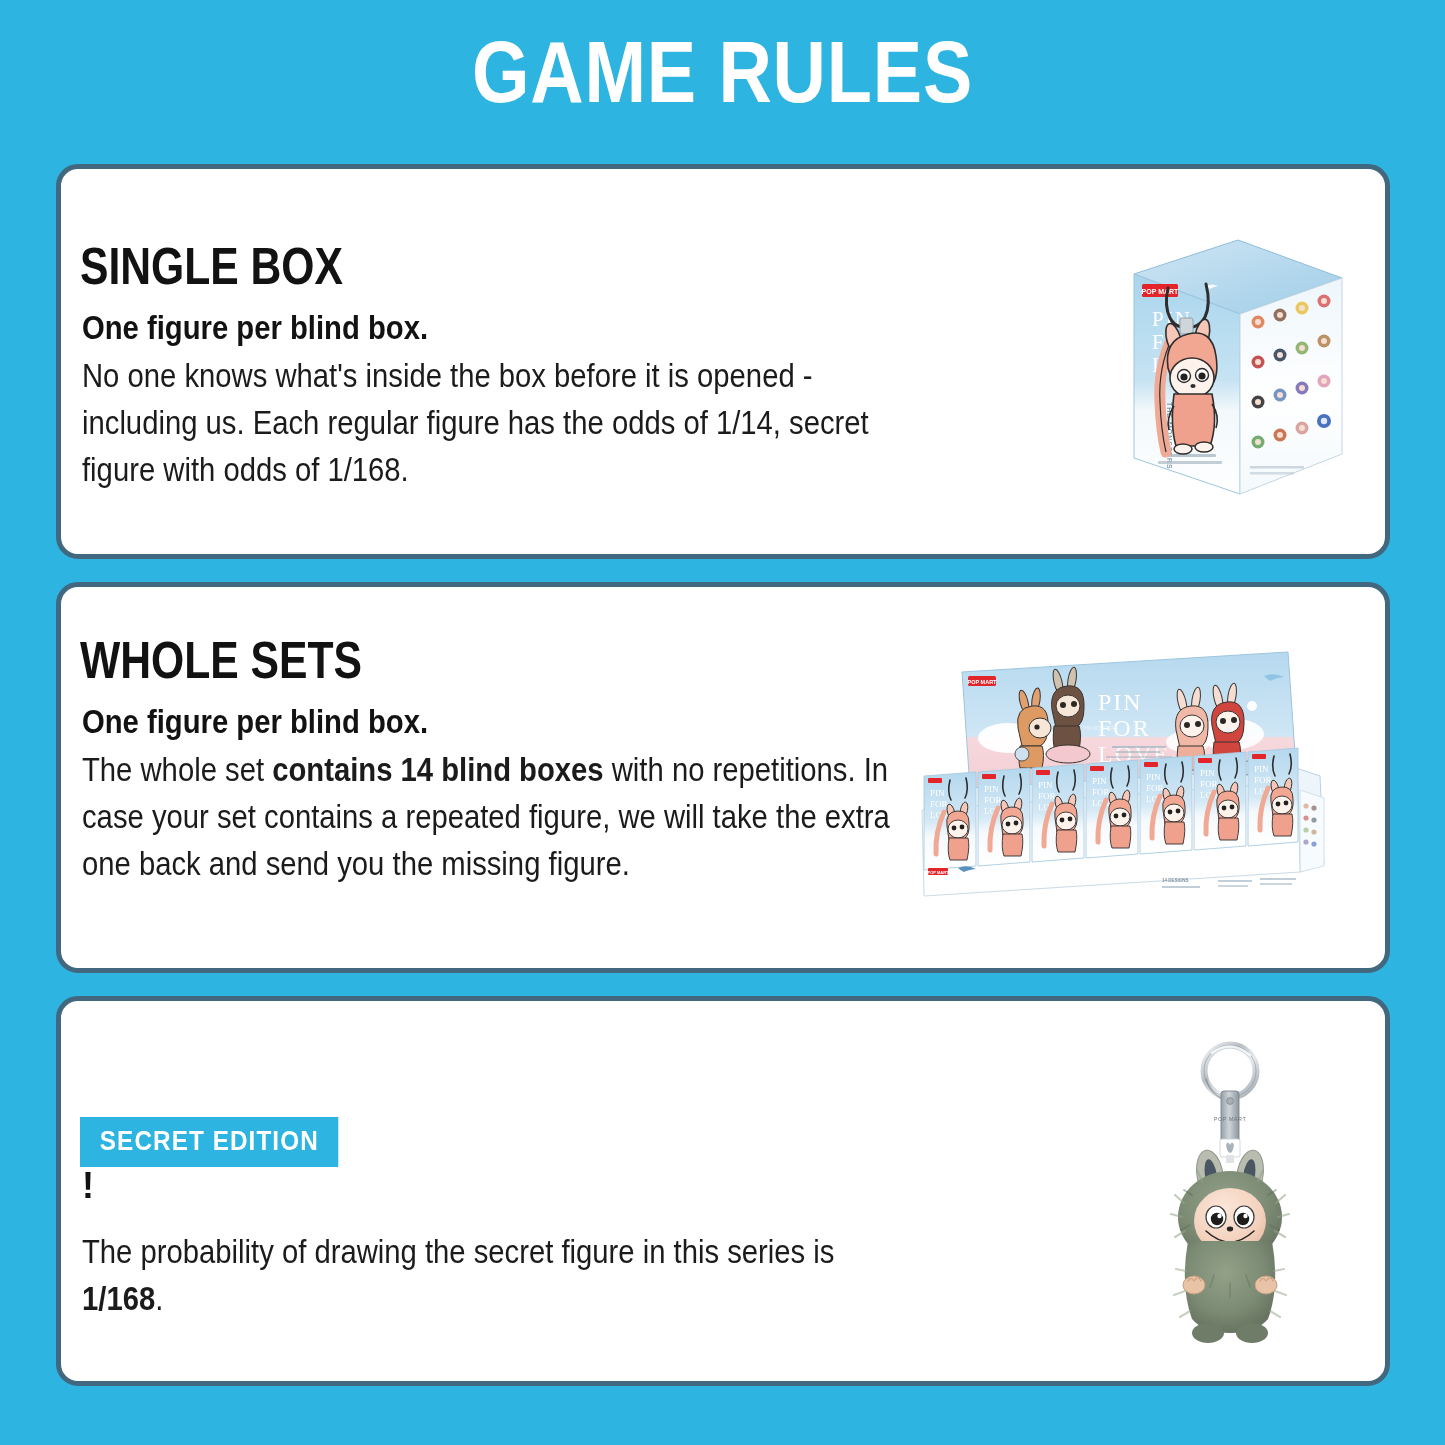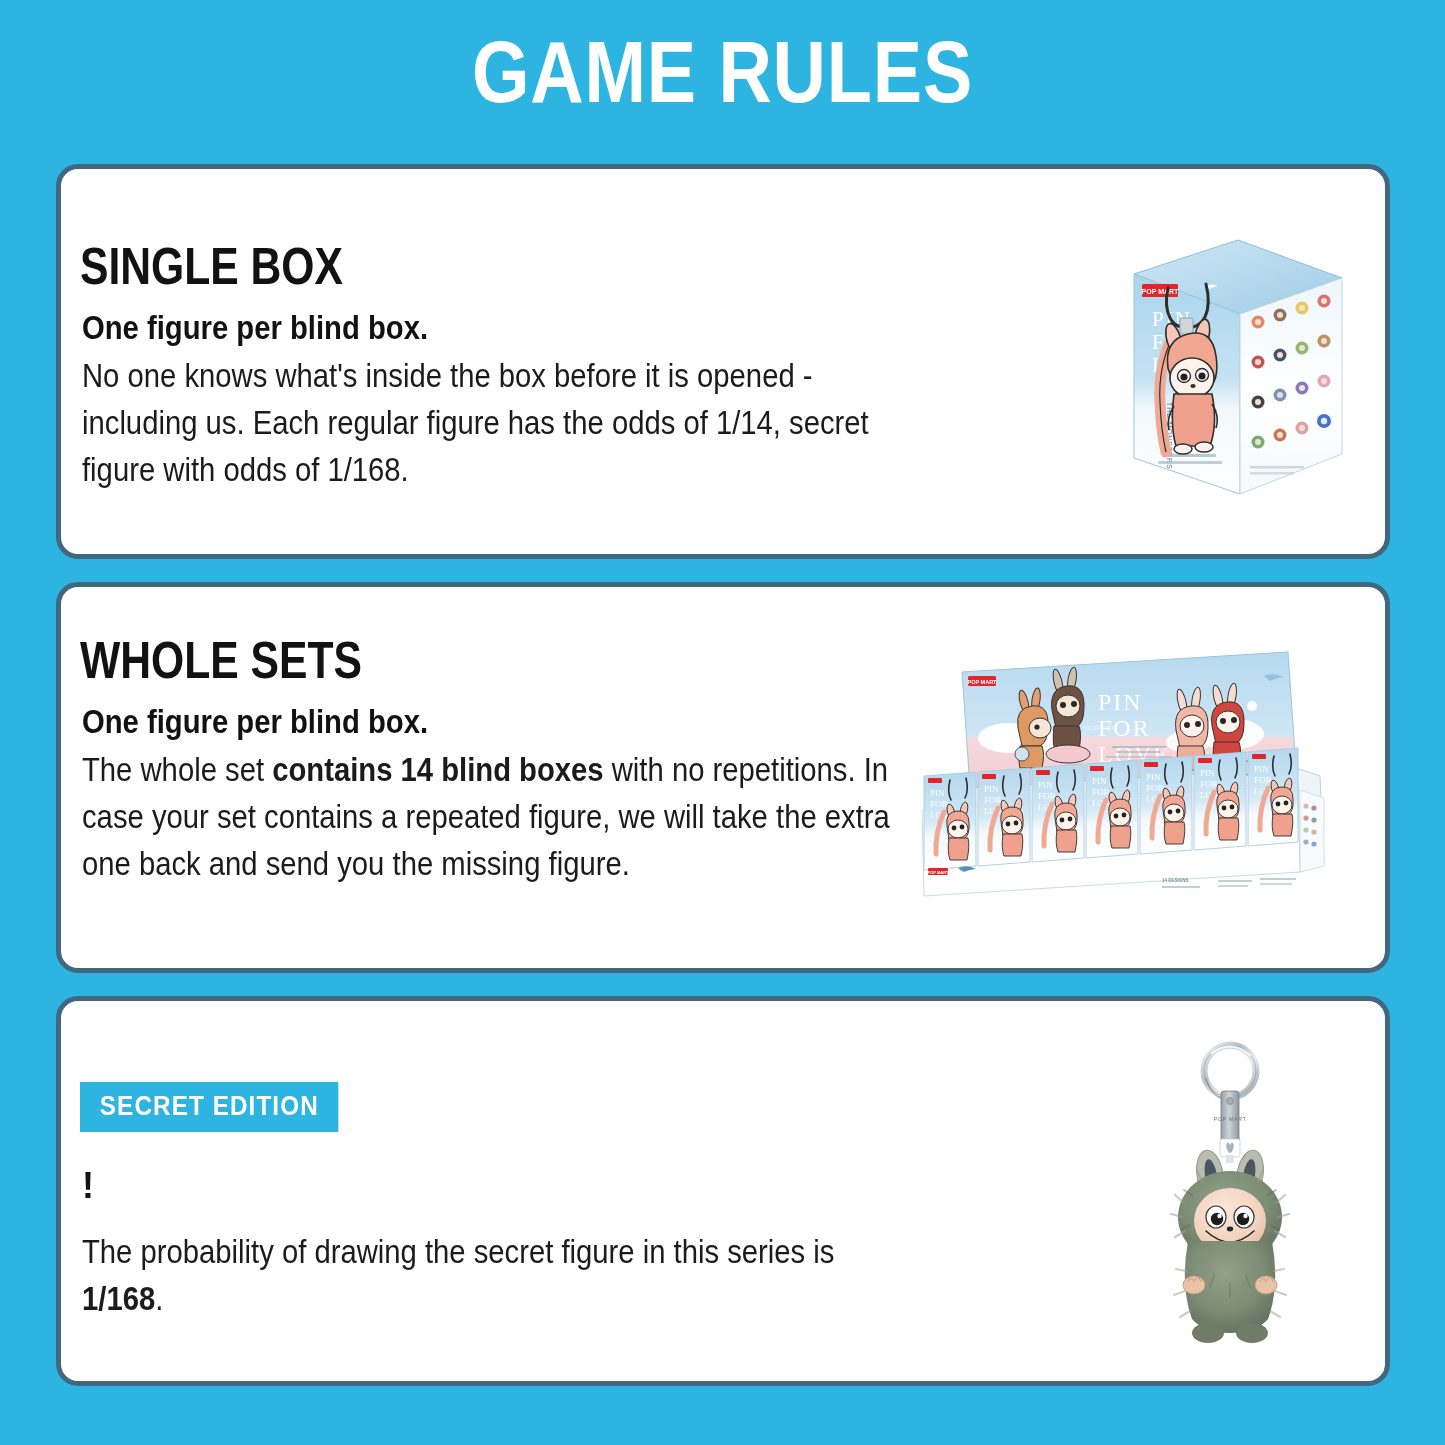--- a/index.html
+++ b/index.html
@@ -103,21 +103,21 @@
   #single-heading { position: absolute; left: 80px; top: 238px; }
   #single-sub     { position: absolute; left: 82px; top: 306px; }
   #single-body    { position: absolute; left: 82px; top: 352px; }
 
   
   #whole-heading  { position: absolute; left: 80px; top: 632px; }
   #whole-sub      { position: absolute; left: 82px; top: 700px; }
   #whole-body     { position: absolute; left: 82px; top: 746px; }
 
   
-  #secret-badge   { position: absolute; left: 80px; top: 1082px; }
+  #secret-badge   { position: absolute; left: 80px; top: 1117px; }
   #secret-bang    { position: absolute; left: 82px; top: 1166px; }
   #secret-body    { position: absolute; left: 82px; top: 1228px; }
 
   
   .art { position: absolute; }
 
   
   #art-single { left: 1110px; top: 222px; width: 260px; height: 290px; }
 
   

